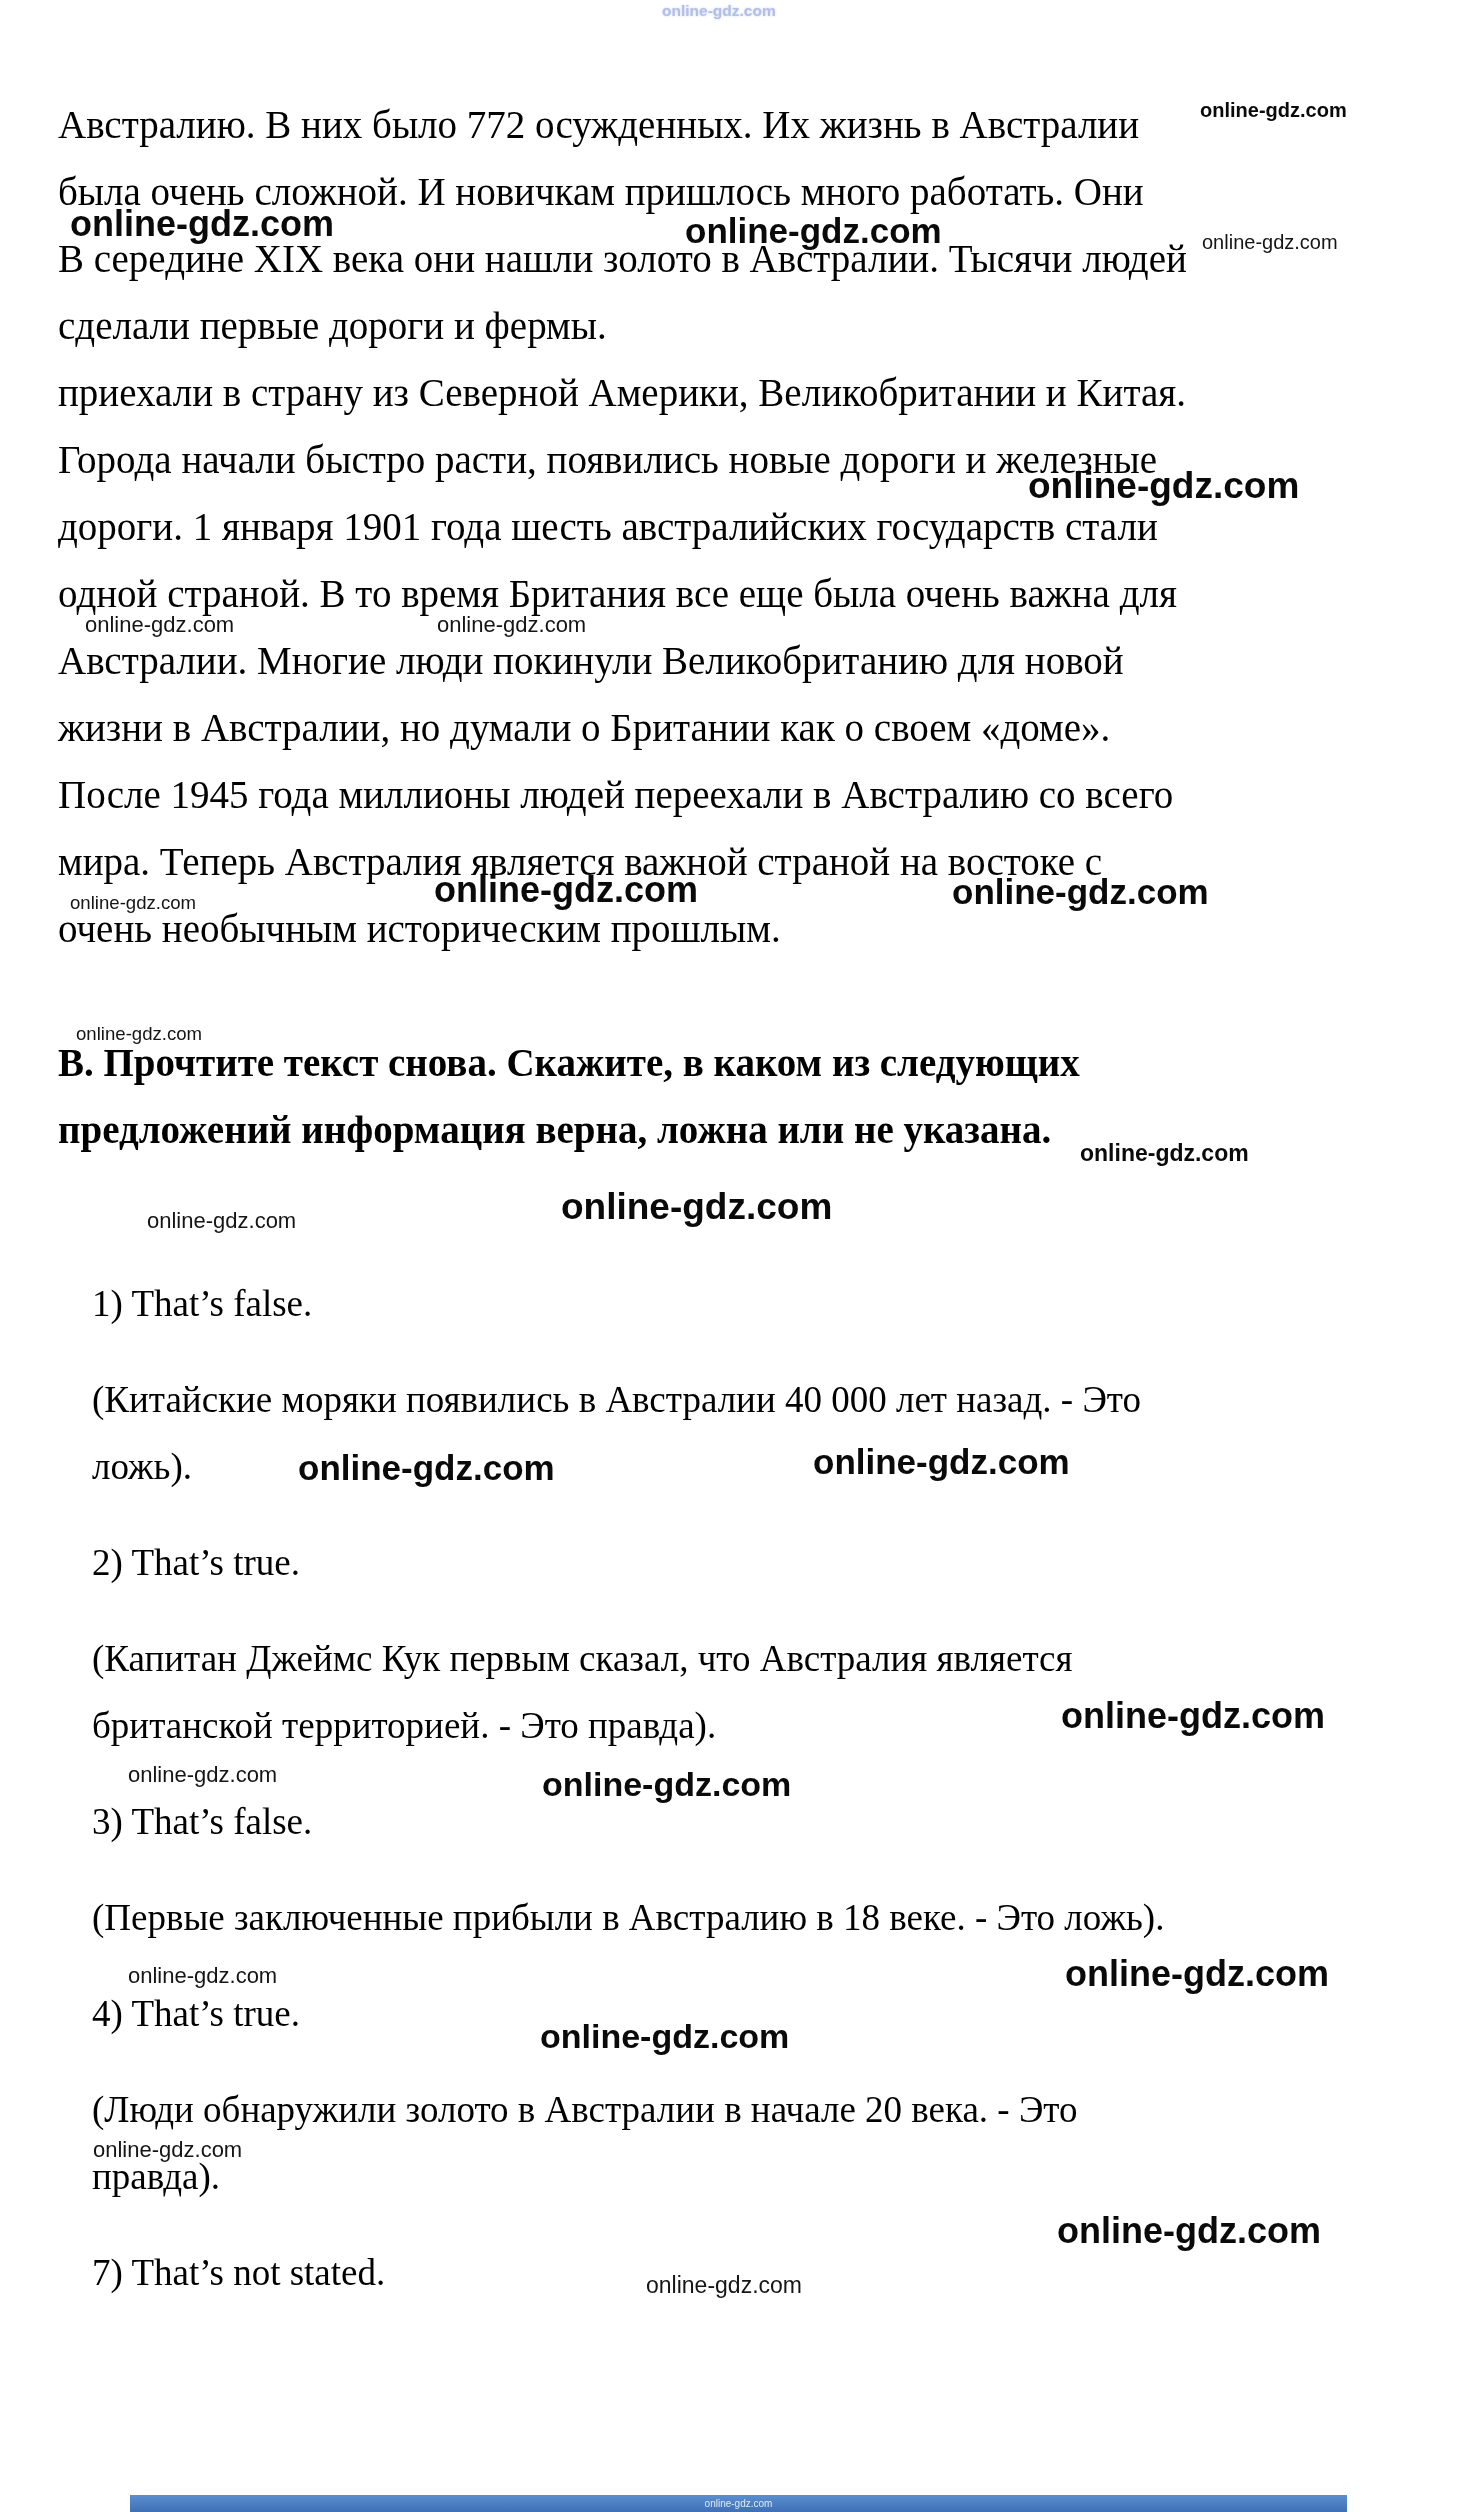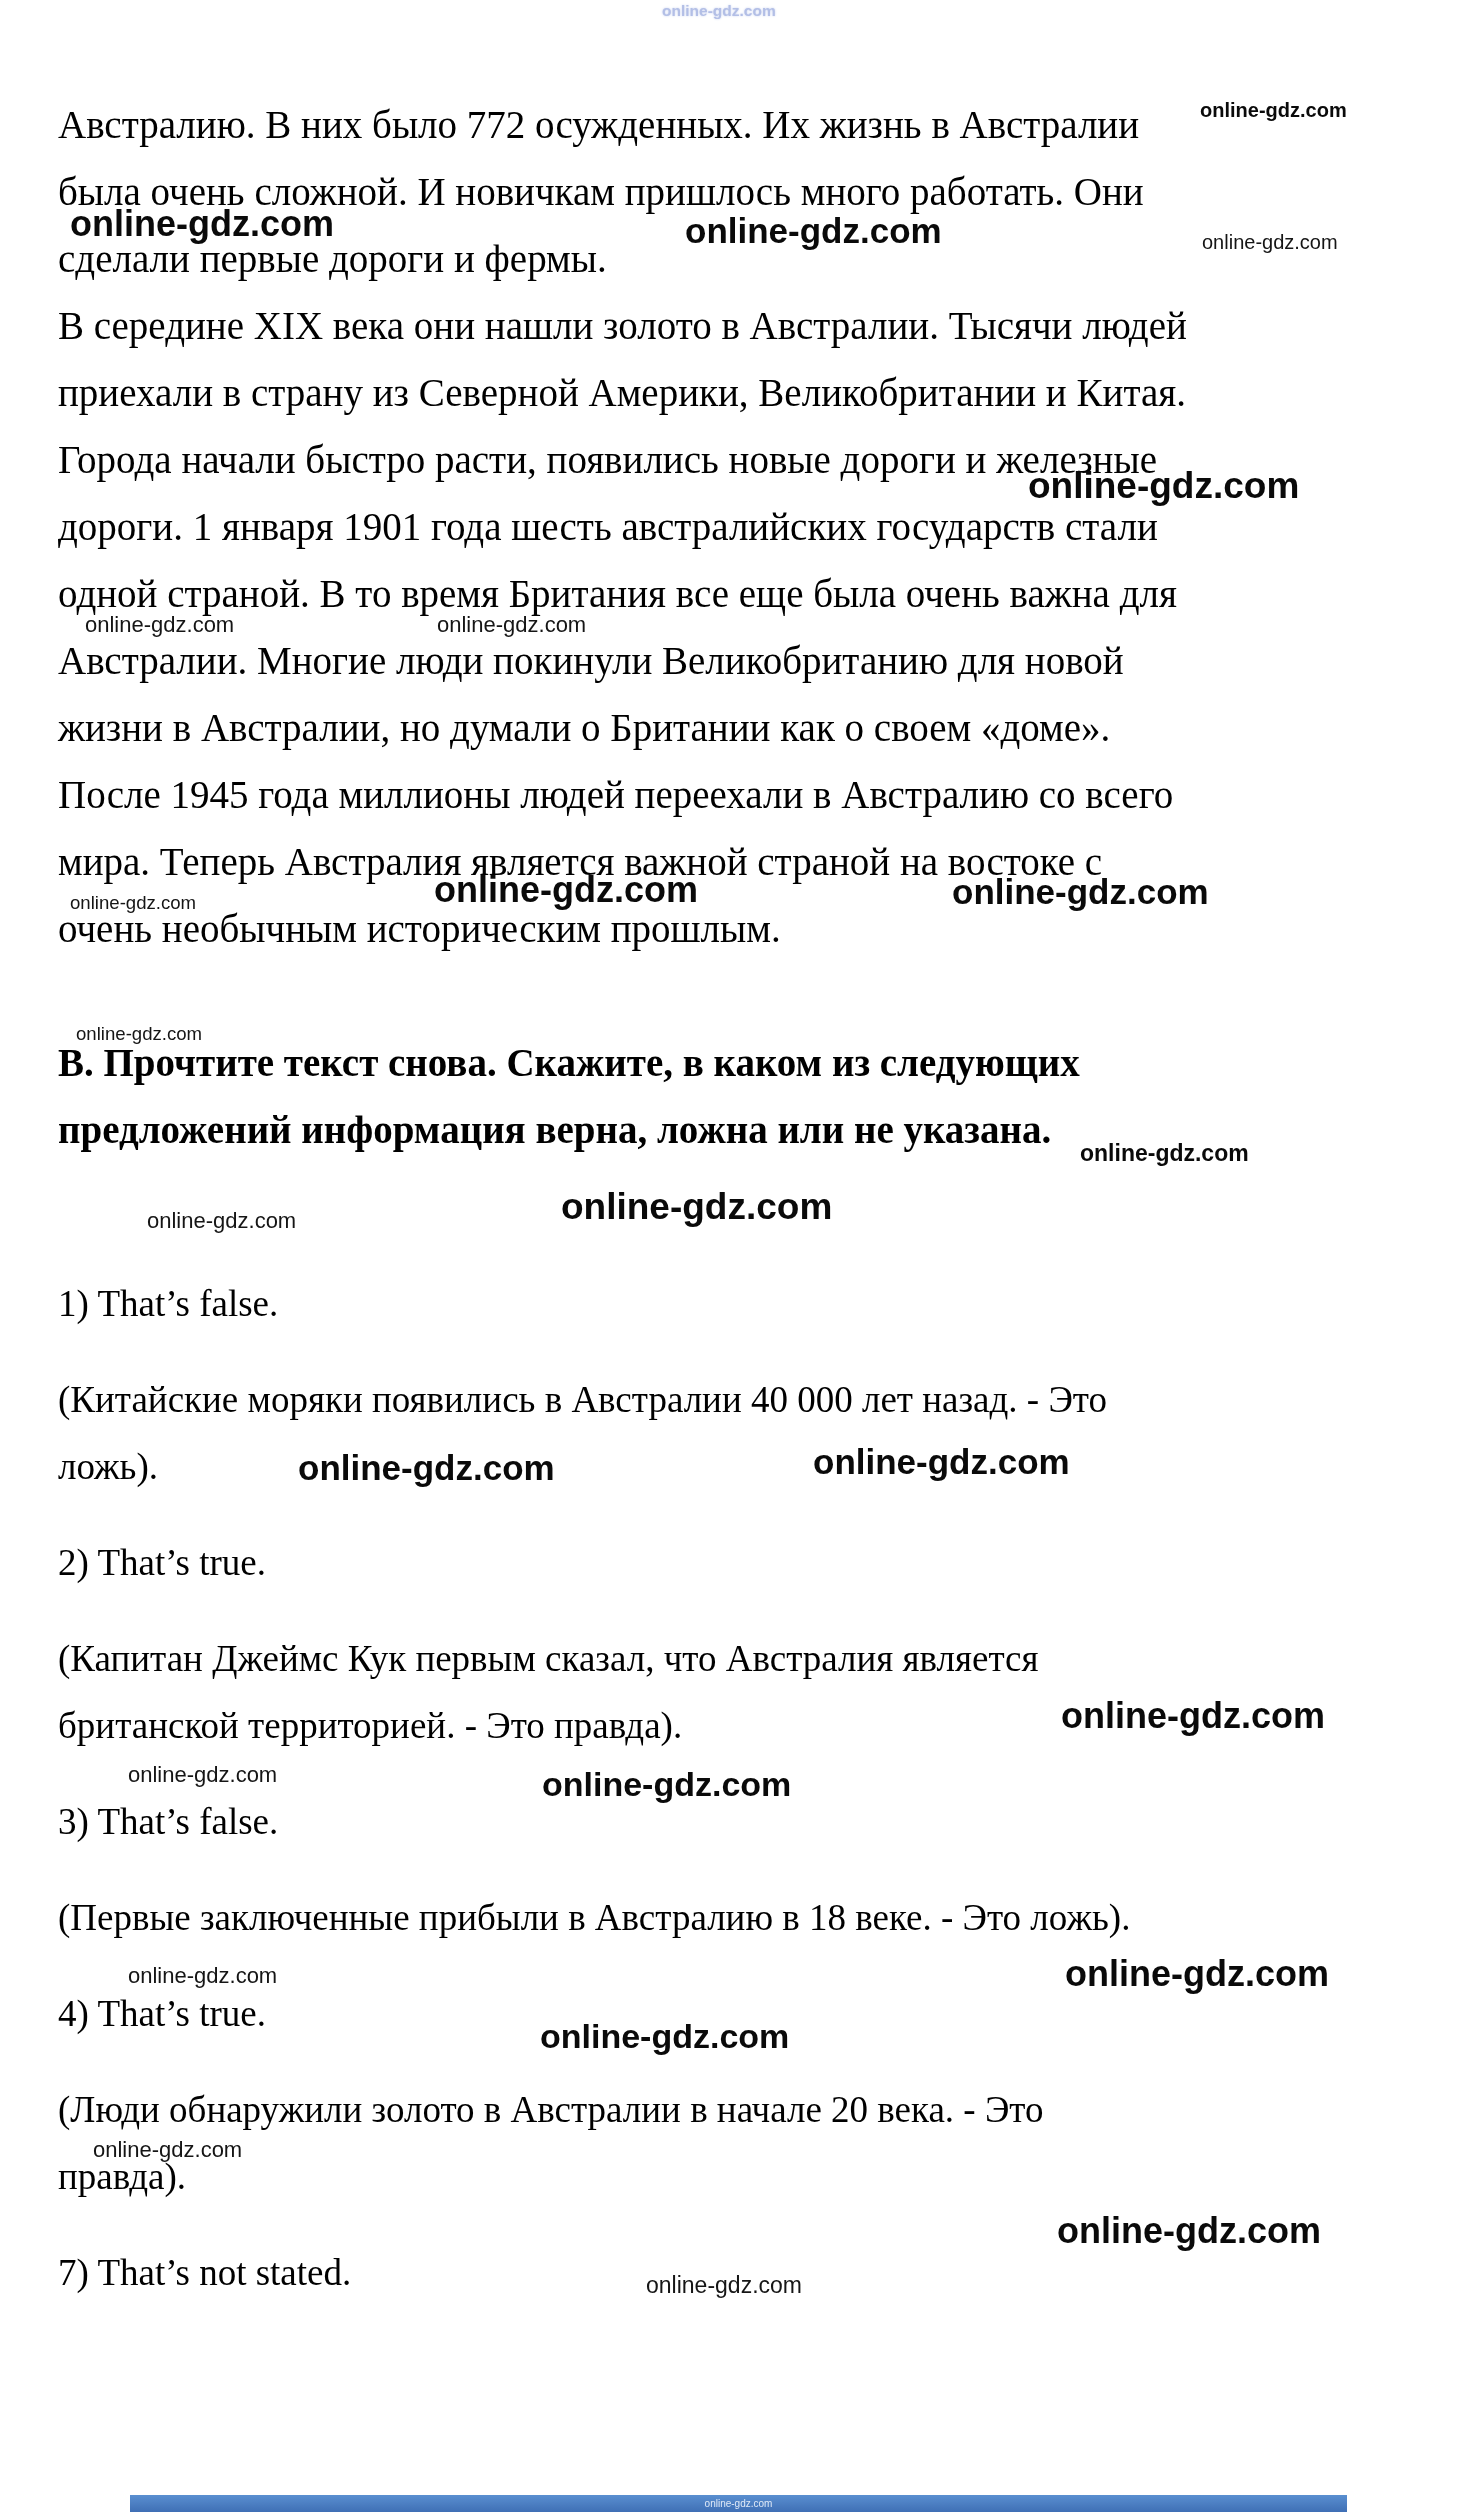--- a/index.html
+++ b/index.html
@@ -21,21 +21,21 @@
   .ln {
     font-size: 39px;
     line-height: 67px;
     white-space: nowrap;
   }
   .qa .ln { font-size: 37px; }
   .heading {
     margin-top: 67px;
     font-weight: bold;
   }
-  .qa { margin-top: 107px; }
+  .qa { margin-top: 107px; margin-left: 34px; }
   .ans, .expl { margin: 0 0 29px 0; }
   
   .wm {
     position: absolute;
     font-family: "Liberation Sans", sans-serif;
     color: #0a0a0a;
     white-space: nowrap;
   }
   .wm-big { font-weight: bold; font-size: 35px; }
   .wm-small { font-weight: normal; font-size: 22px; color: #151515; }
@@ -67,22 +67,22 @@
 </head>
 <body>
 
 <div class="page">
 
   <div class="content">
 
     <div class="para">
       <div class="ln">Австралию. В них было 772 осужденных. Их жизнь в Австралии</div>
       <div class="ln">была очень сложной. И новичкам пришлось много работать. Они</div>
+      <div class="ln">В середине XIX века они нашли золото в Австралии. Тысячи людей</div>
       <div class="ln">сделали первые дороги и фермы.</div>
-      <div class="ln">В середине XIX века они нашли золото в Австралии. Тысячи людей</div>
       <div class="ln">приехали в страну из Северной Америки, Великобритании и Китая.</div>
       <div class="ln">Города начали быстро расти, появились новые дороги и железные</div>
       <div class="ln">дороги. 1 января 1901 года шесть австралийских государств стали</div>
       <div class="ln">одной страной. В то время Британия все еще была очень важна для</div>
       <div class="ln">Австралии. Многие люди покинули Великобританию для новой</div>
       <div class="ln">жизни в Австралии, но думали о Британии как о своем «доме».</div>
       <div class="ln">После 1945 года миллионы людей переехали в Австралию со всего</div>
       <div class="ln">мира. Теперь Австралия является важной страной на востоке с</div>
       <div class="ln">очень необычным историческим прошлым.</div>
     </div>

